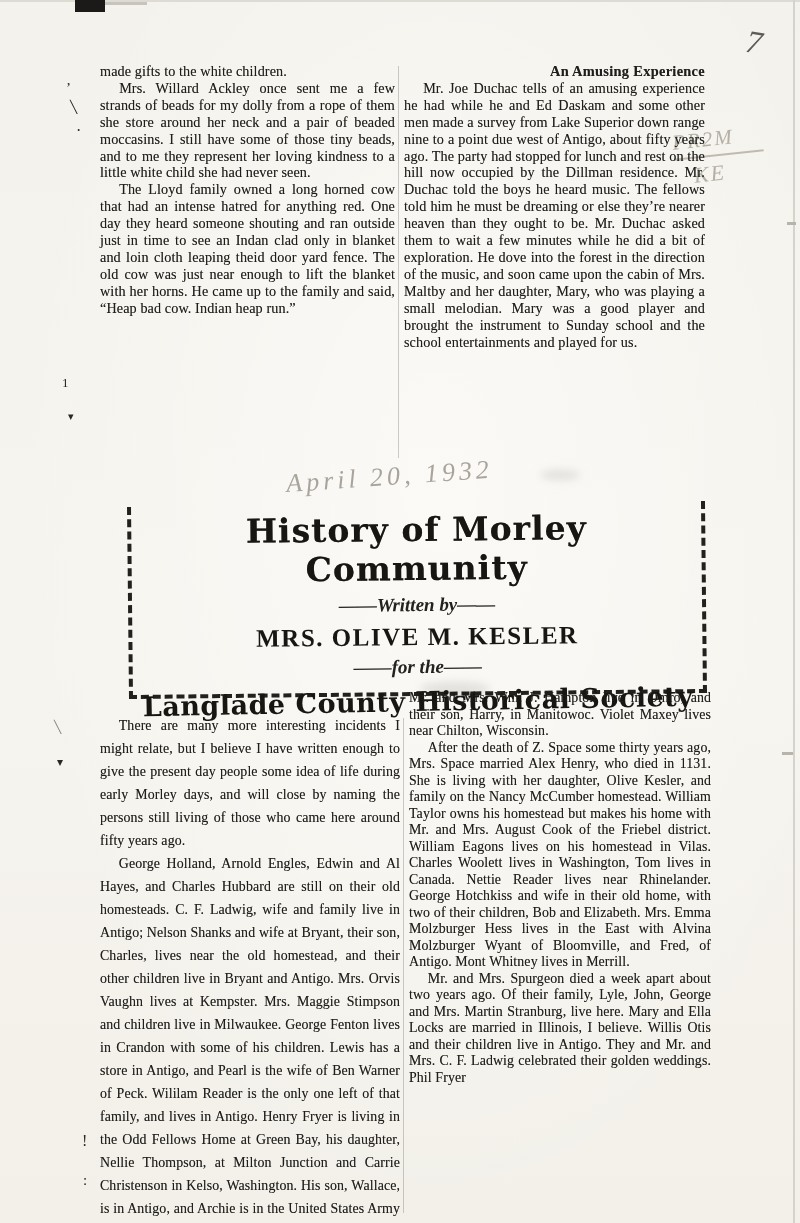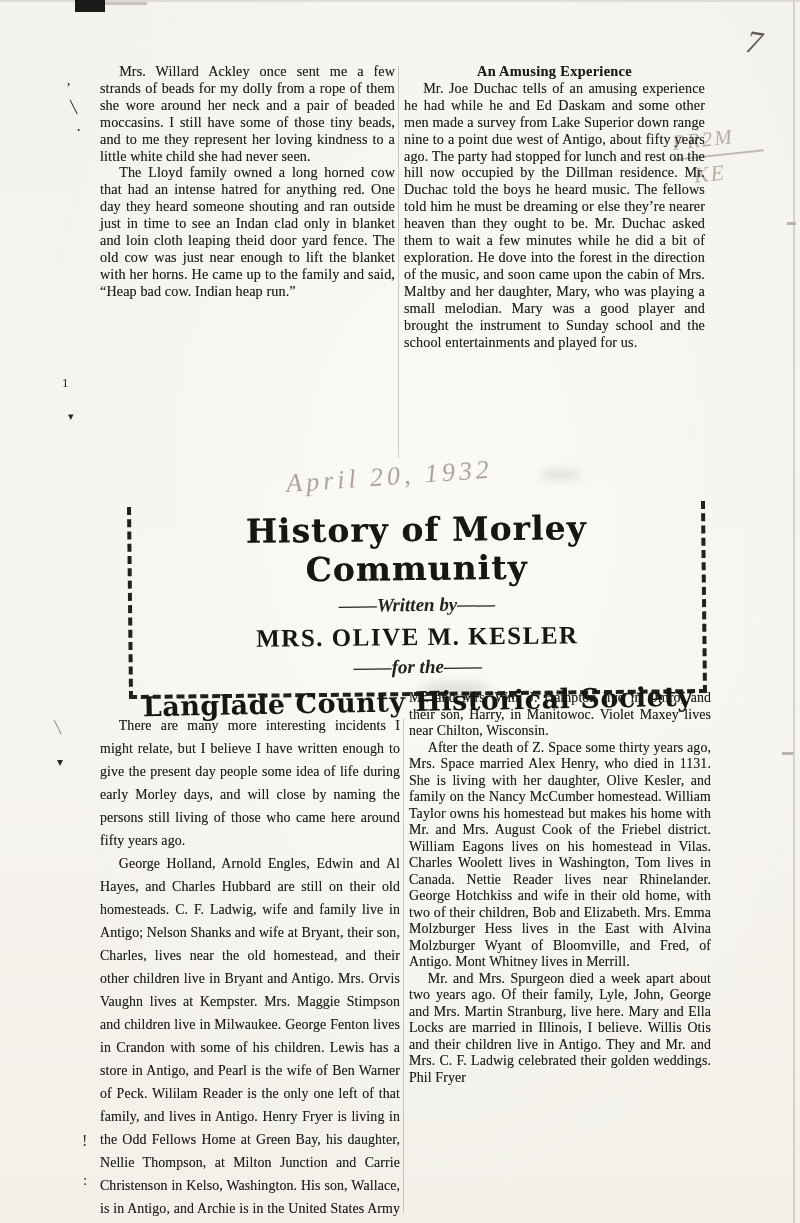--- a/index.html
+++ b/index.html
@@ -17,21 +17,21 @@
   .tick{position:absolute;background:#b8b4ab;}
 
   
   .col{position:absolute;text-align:justify;font-size:14.2px;line-height:16.9px;
        letter-spacing:0.1px;color:#1f1e1b;text-shadow:0 0 0.5px rgba(20,20,20,0.45);}
   .col p{margin:0;}
   .para{text-indent:1.35em;}
   .lead{text-indent:0;}
   .col-rule{position:absolute;width:1px;background:rgba(40,38,34,0.22);}
 
-  .subhead{margin:0;text-align:center;font-weight:bold;font-size:14.4px;
+  .subhead{margin:0;text-align:right;font-weight:bold;font-size:14.4px;
            letter-spacing:0.3px;text-indent:0;}
 
   
   .headline-box{
     position:absolute;left:128px;top:504px;width:570px;height:188px;
     border-left:4px dashed #23211e;border-right:4px dashed #23211e;
     border-bottom:4px dashed #23211e;
     text-align:center;transform:rotate(-0.6deg);
   }
   .hb-title{margin:6px 0 0 0;font-size:33px;font-weight:bold;letter-spacing:1px;
@@ -89,22 +89,23 @@
   <span class="mark" style="left:83px;top:1172px;font-size:15px;">:</span>
 
   <div class="hw-pagenum">7</div>
 
   <div class="margin-note">
     <div class="mn1">PR2M</div>
     <div class="mn2">KE</div>
   </div>
 
   <div class="col" style="left:100px;top:63px;width:295px;">
+    <p class="lead">made gifts to the white children.</p>
     <div>
-        <p class="para">Mrs. Willard Ackley once sent me a few strands of beads for my dolly from a rope of them she wore around her neck and a pair of beaded moccasins. I still have some of those tiny beads, and to me they represent her loving kindness to a little white child she had never seen.</p>
+        <p class="para">Mrs. Willard Ackley once sent me a few strands of beads for my dolly from a rope of them she store around her neck and a pair of beaded moccasins. I still have some of those tiny beads, and to me they represent her loving kindness to a little white child she had never seen.</p>
         <p class="para">The Lloyd family owned a long horned cow that had an intense hatred for anything red. One day they heard someone shouting and ran outside just in time to see an Indan clad only in blanket and loin cloth leaping theid door yard fence. The old cow was just near enough to lift the blanket with her horns. He came up to the family and said, “Heap bad cow. Indian heap run.”</p>
       </div>
   </div>
 
   <div class="col-rule" style="left:398px;top:66px;height:392px;"></div>
 
   <div class="col" style="left:404px;top:63px;width:301px;">
     <p class="subhead">An Amusing Experience</p>
     <div>
         <p class="para">Mr. Joe Duchac tells of an amusing experience he had while he and Ed Daskam and some other men made a survey from Lake Superior down range nine to a point due west of Antigo, about fifty years ago. The party had stopped for lunch and rest on the hill now occupied by the Dillman residence. Mr. Duchac told the boys he heard music. The fellows told him he must be dreaming or else they’re nearer heaven than they ought to be. Mr. Duchac asked them to wait a few minutes while he did a bit of exploration. He dove into the forest in the direction of the music, and soon came upon the cabin of Mrs. Maltby and her daughter, Mary, who was playing a small melodian. Mary was a good player and brought the instrument to Sunday school and the school entertainments and played for us.</p>

